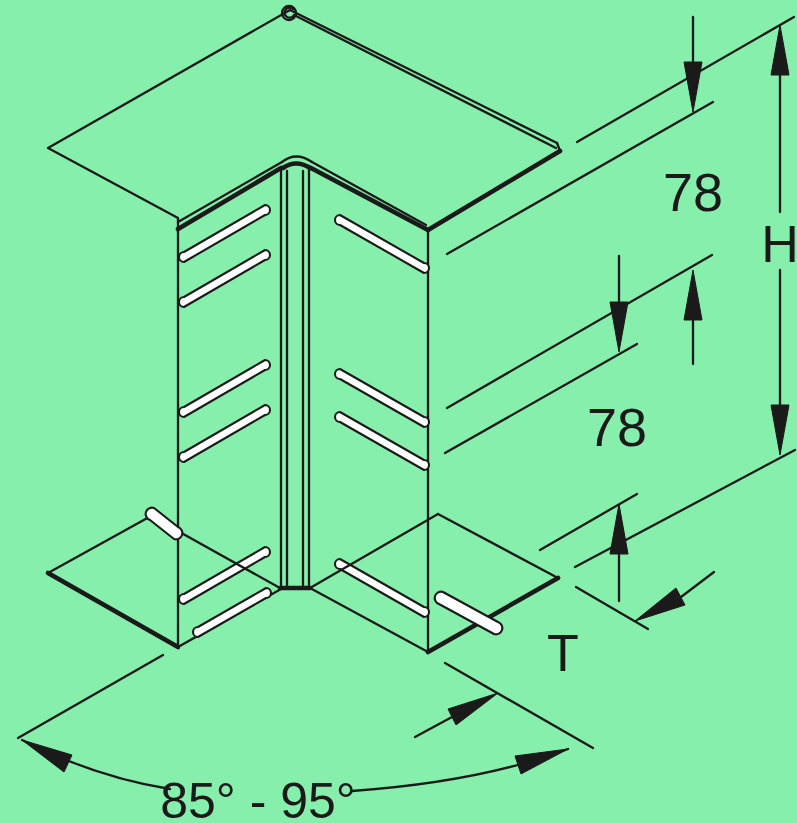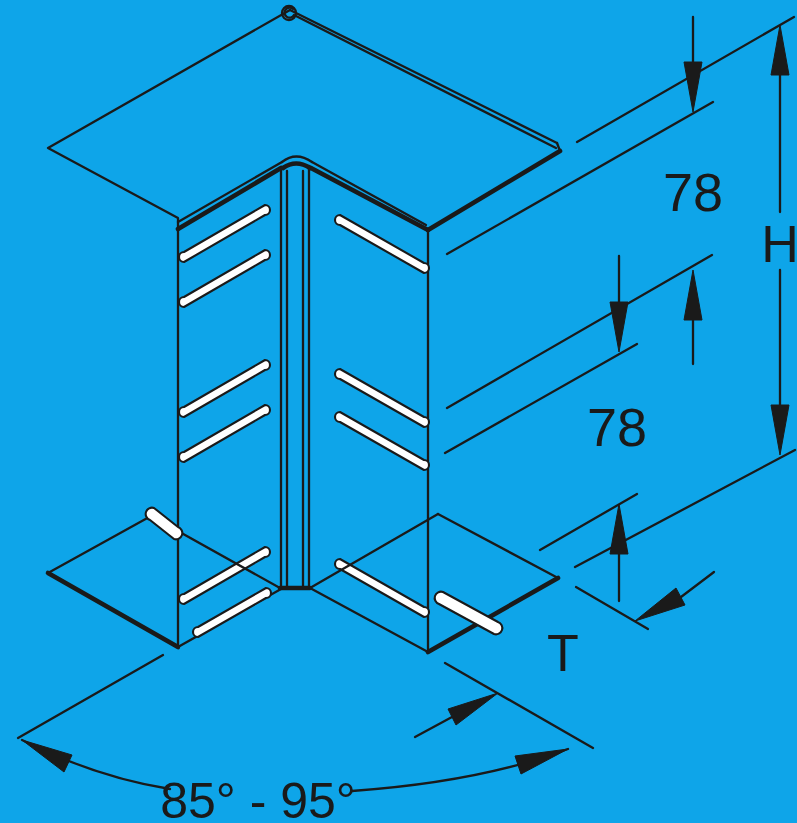--- a/index.html
+++ b/index.html
@@ -8,21 +8,21 @@
     background: #ffffff;
     width: 797px;
     height: 823px;
     overflow: hidden;
     font-family: "Liberation Sans", sans-serif;
   }
   .stage {
     position: relative;
     width: 797px;
     height: 823px;
-    background: #0ea5e9;
+    background: #86efac;
   }
   svg { display: block; }
   .thin  { fill: none; stroke: #1a1a1a; stroke-width: 2.3; stroke-linecap: round; stroke-linejoin: round; }
   .bold  { fill: none; stroke: #1a1a1a; stroke-width: 4.6; stroke-linecap: round; stroke-linejoin: round; }
   .slot  { fill: #ffffff; stroke: #1a1a1a; stroke-width: 2.1; stroke-linejoin: round; }
   .arrow { fill: #1a1a1a; stroke: #1a1a1a; stroke-width: 1; stroke-linejoin: round; }
   .dimtext {
     fill: #1a1a1a;
     font-family: "Liberation Sans", sans-serif;
     text-anchor: middle;

